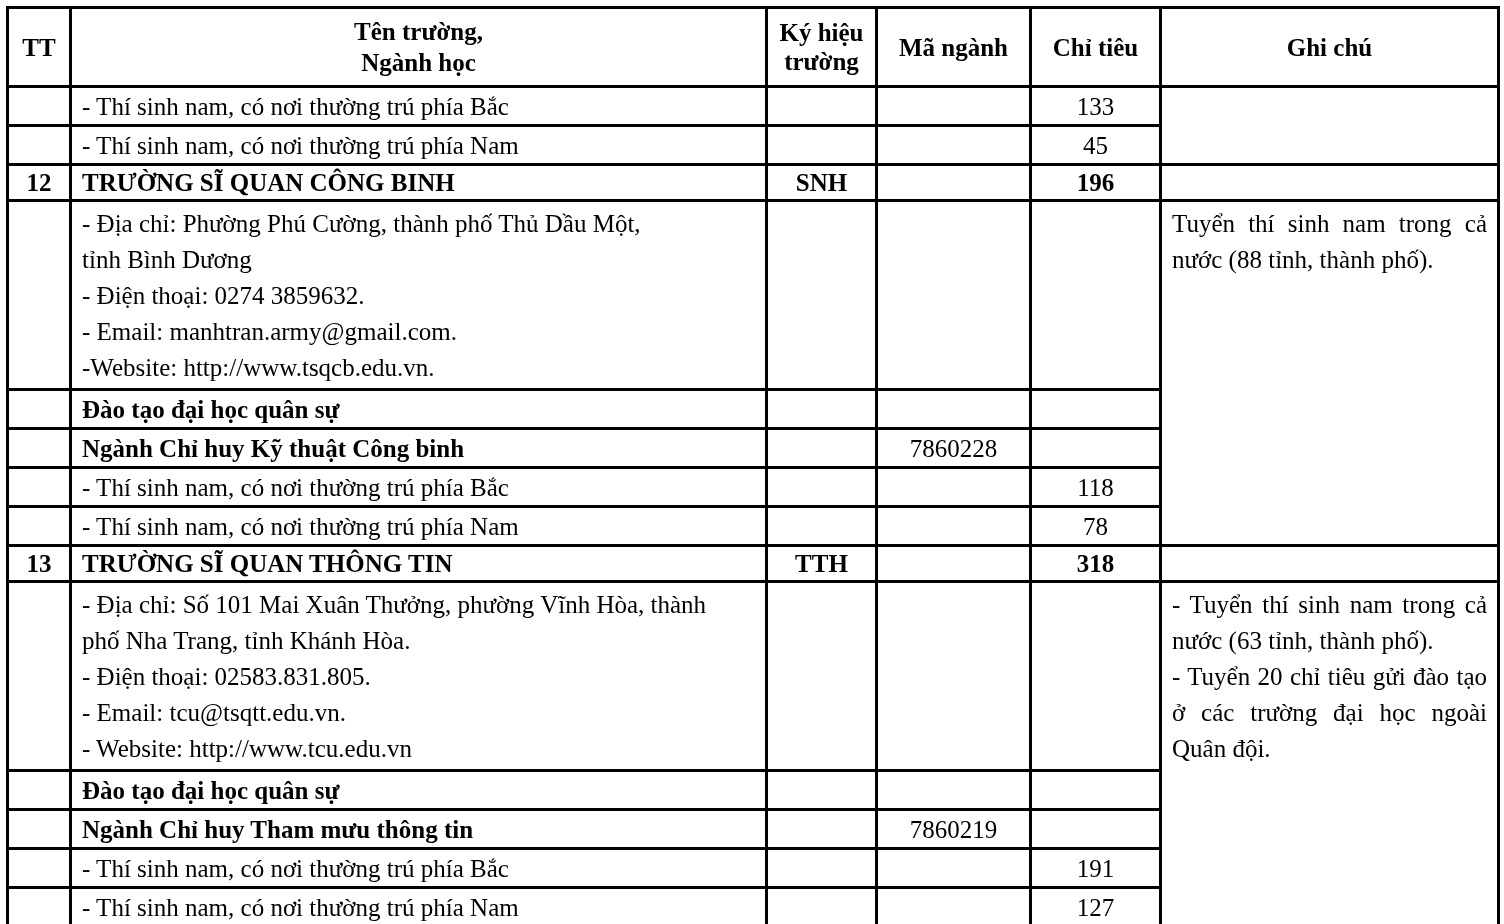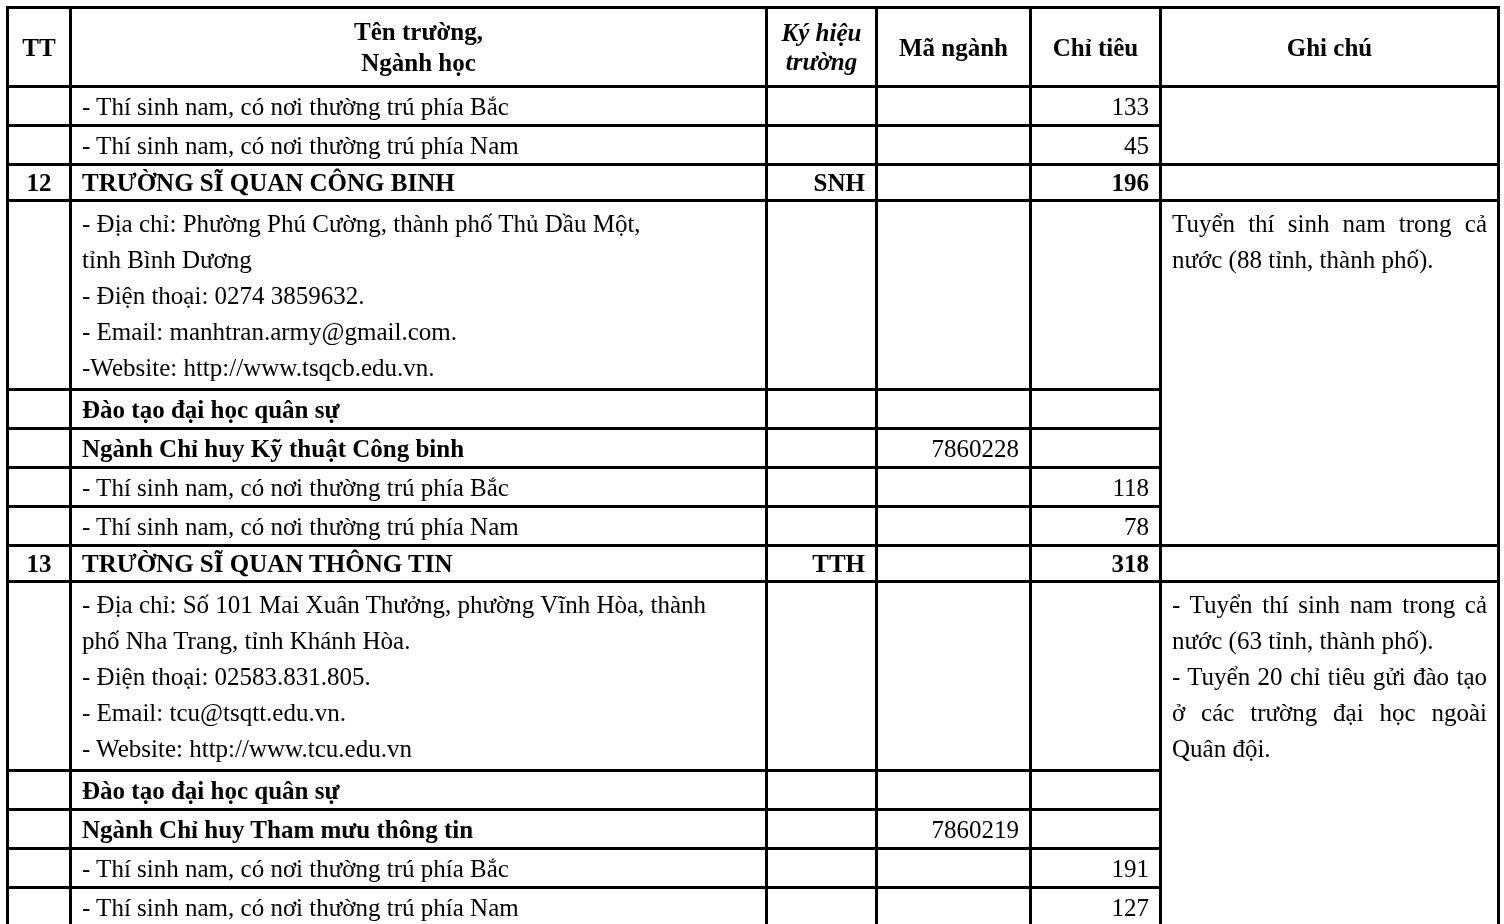--- a/index.html
+++ b/index.html
@@ -30,35 +30,35 @@
       line-height: 33px;
       vertical-align: middle;
       overflow: hidden;
     }
     #doc-table th {
       font-weight: bold;
       text-align: center;
       line-height: 31px;
     }
     .c-tt { text-align: center; }
-    .c-center { text-align: right; }
+    .c-center { text-align: center; }
     .bold { font-weight: bold; }
     .top { vertical-align: top !important; margin-left: 36px; }
     .note {
       text-align: justify;
       text-align-last: left;
       padding-top: 4px !important;
     }
     .multi {
       padding-top: 4px !important;
       padding-bottom: 2px !important;
       line-height: 36px !important;
     }
     .line { display: block; }
-    .hdr-ky { font-size: 25px; line-height: 29px !important; font-style: italic; }
+    .hdr-ky { font-size: 25px; line-height: 29px !important; }
   </style>
 </head>
 <body>
 
 <table id="doc-table">
   <colgroup>
     <col style="width:63px">
     <col style="width:696px">
     <col style="width:110px">
     <col style="width:154px">

